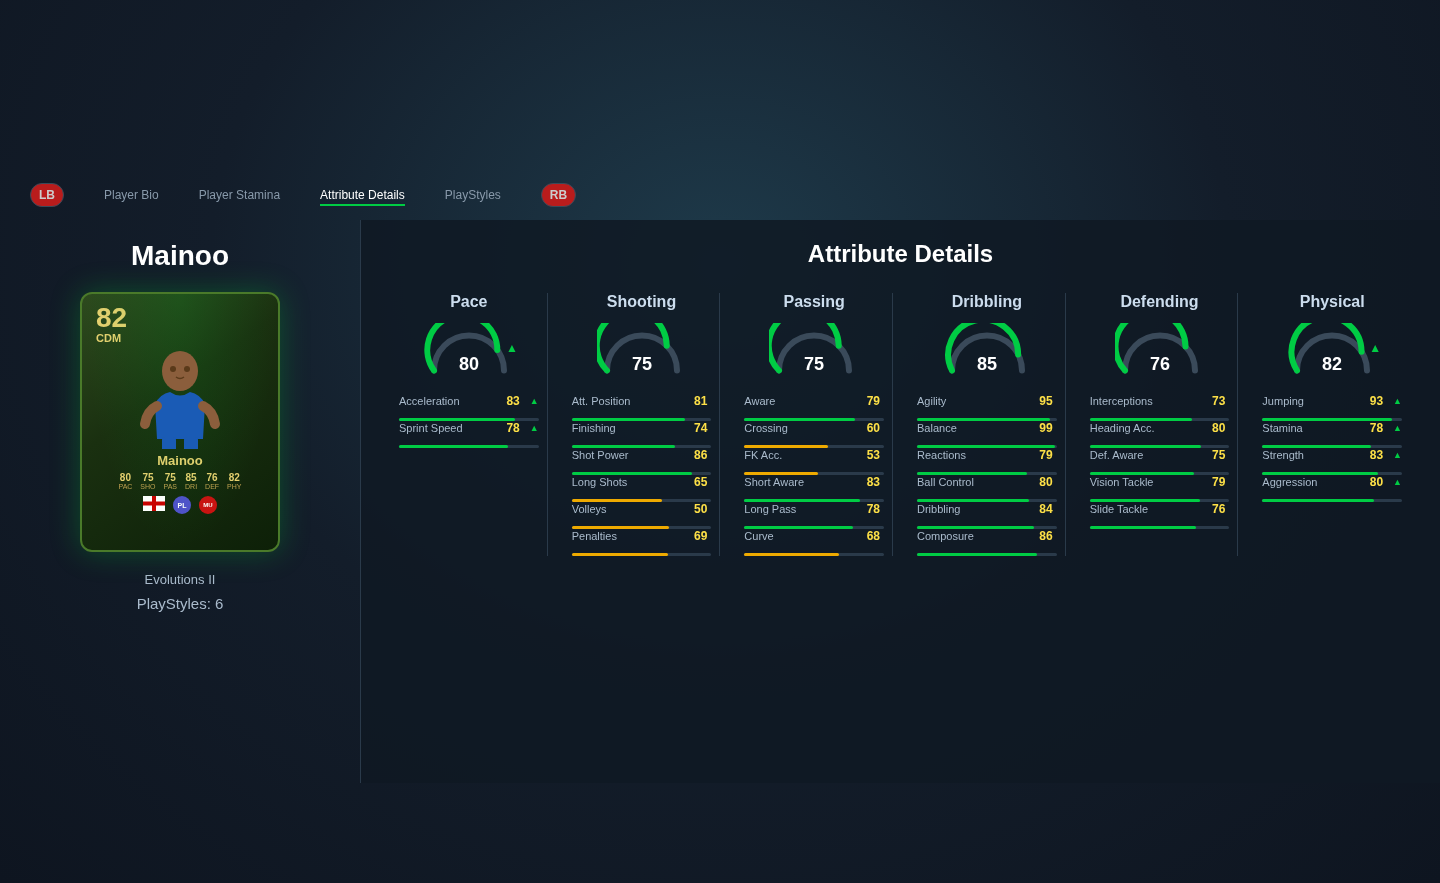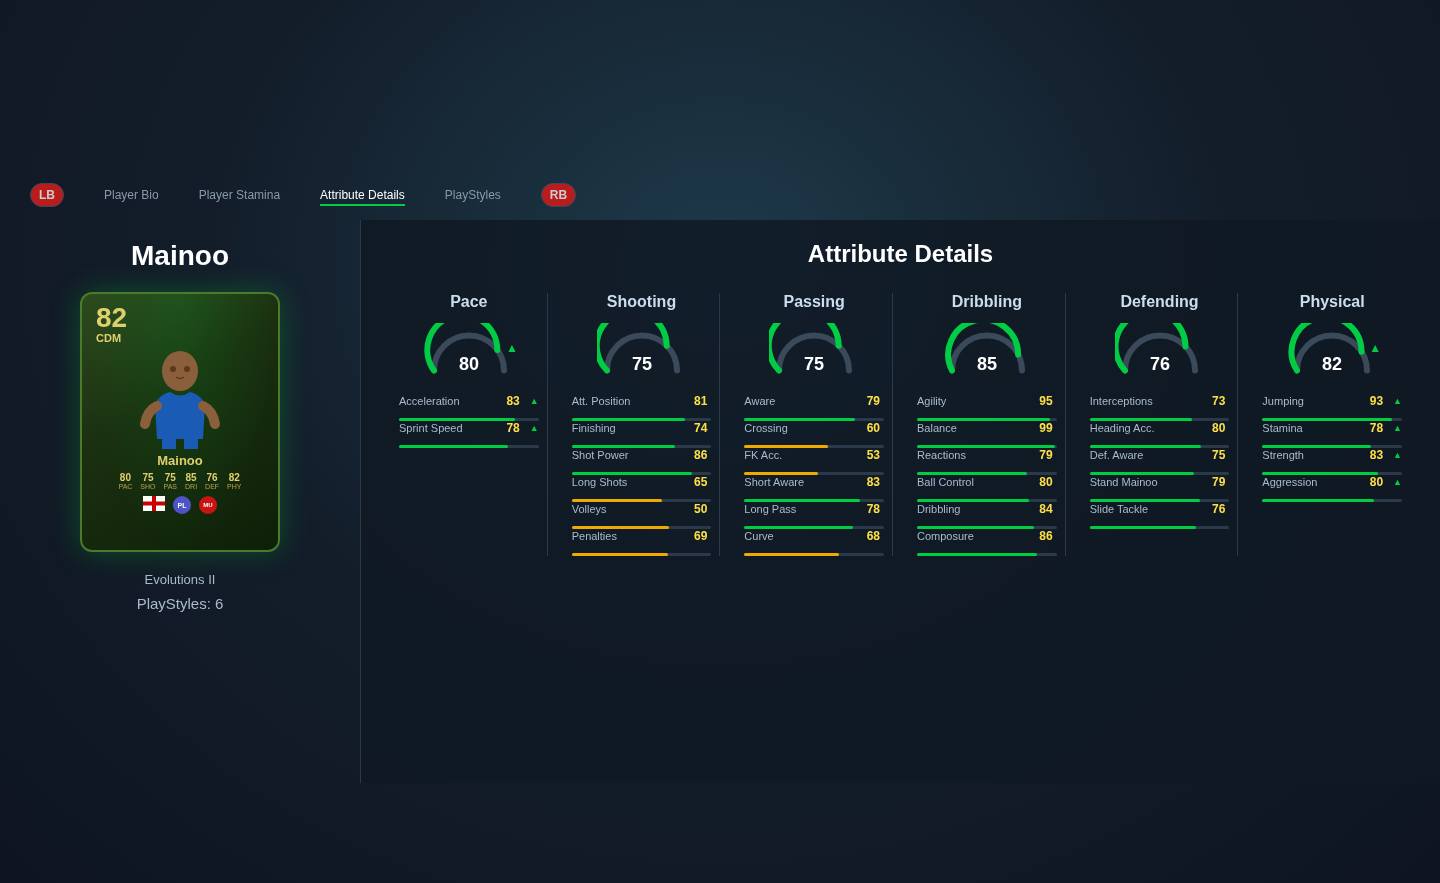--- a/index.html
+++ b/index.html
@@ -661,21 +661,21 @@
             <div class="stat-row">
               <span class="stat-label">Def. Aware</span>
               <span class="stat-value">75</span>
             </div>
             <div class="stat-bar-container">
               <div class="stat-bar green" style="width: 75%;"></div>
             </div>
           </div>
           <div class="stat-wrapper">
             <div class="stat-row">
-              <span class="stat-label">Stand Mainoo</span>
+              <span class="stat-label">Vision Tackle</span>
               <span class="stat-value">79</span>
             </div>
             <div class="stat-bar-container">
               <div class="stat-bar green" style="width: 79%;"></div>
             </div>
           </div>
           <div class="stat-wrapper">
             <div class="stat-row">
               <span class="stat-label">Slide Tackle</span>
               <span class="stat-value">76</span>

